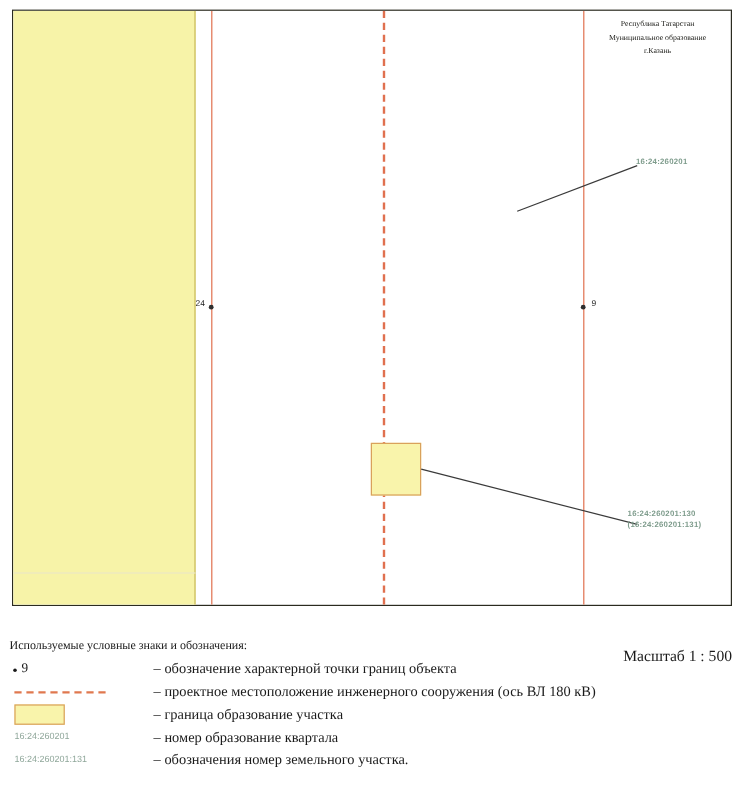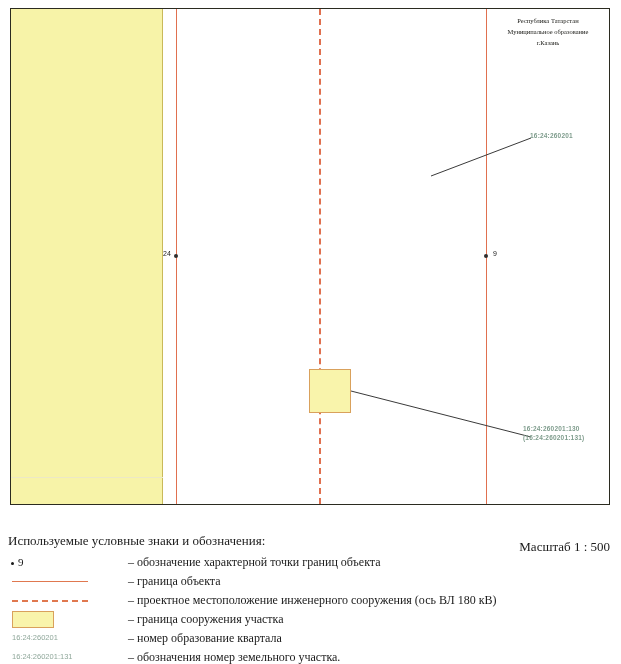--- a/index.html
+++ b/index.html
@@ -141,21 +141,21 @@
   }
 
   
   #legend {
     position: absolute;
     left: 8px;
     top: 533px;
     width: 600px;
   }
   #legend-title {
-    font-size: 13px;
+    font-size: 10px;
     margin: 0 0 4px 0;
     white-space: nowrap;
   }
   .legend-row {
     position: relative;
     height: 19px;
     display: flex;
     align-items: center;
   }
   .legend-symbol {
@@ -267,39 +267,33 @@
   <div id="legend-title">Используемые условные знаки и обозначения:</div>
 
   <div class="legend-row">
     <div class="legend-symbol">
       <span class="sym-point-dot"></span>
       <span class="sym-point-num">9</span>
     </div>
     <div class="legend-text">– обозначение характерной точки границ объекта</div>
   </div>
 
-  <div class="legend-row">
-    <div class="legend-symbol">
-      <span class="sym-solid"></span>
-    </div>
-    <div class="legend-text">– граница объекта</div>
-  </div>
 
   <div class="legend-row">
     <div class="legend-symbol">
       <span class="sym-dashed"></span>
     </div>
     <div class="legend-text">– проектное местоположение инженерного сооружения (ось ВЛ 180 кВ)</div>
   </div>
 
   <div class="legend-row">
     <div class="legend-symbol">
       <span class="sym-square"></span>
     </div>
-    <div class="legend-text">– граница сооружения участка</div>
+    <div class="legend-text">– граница образование участка</div>
   </div>
 
   <div class="legend-row">
     <div class="legend-symbol">
       <span class="sym-cad">16:24:260201</span>
     </div>
     <div class="legend-text">– номер образование квартала</div>
   </div>
 
   <div class="legend-row">

